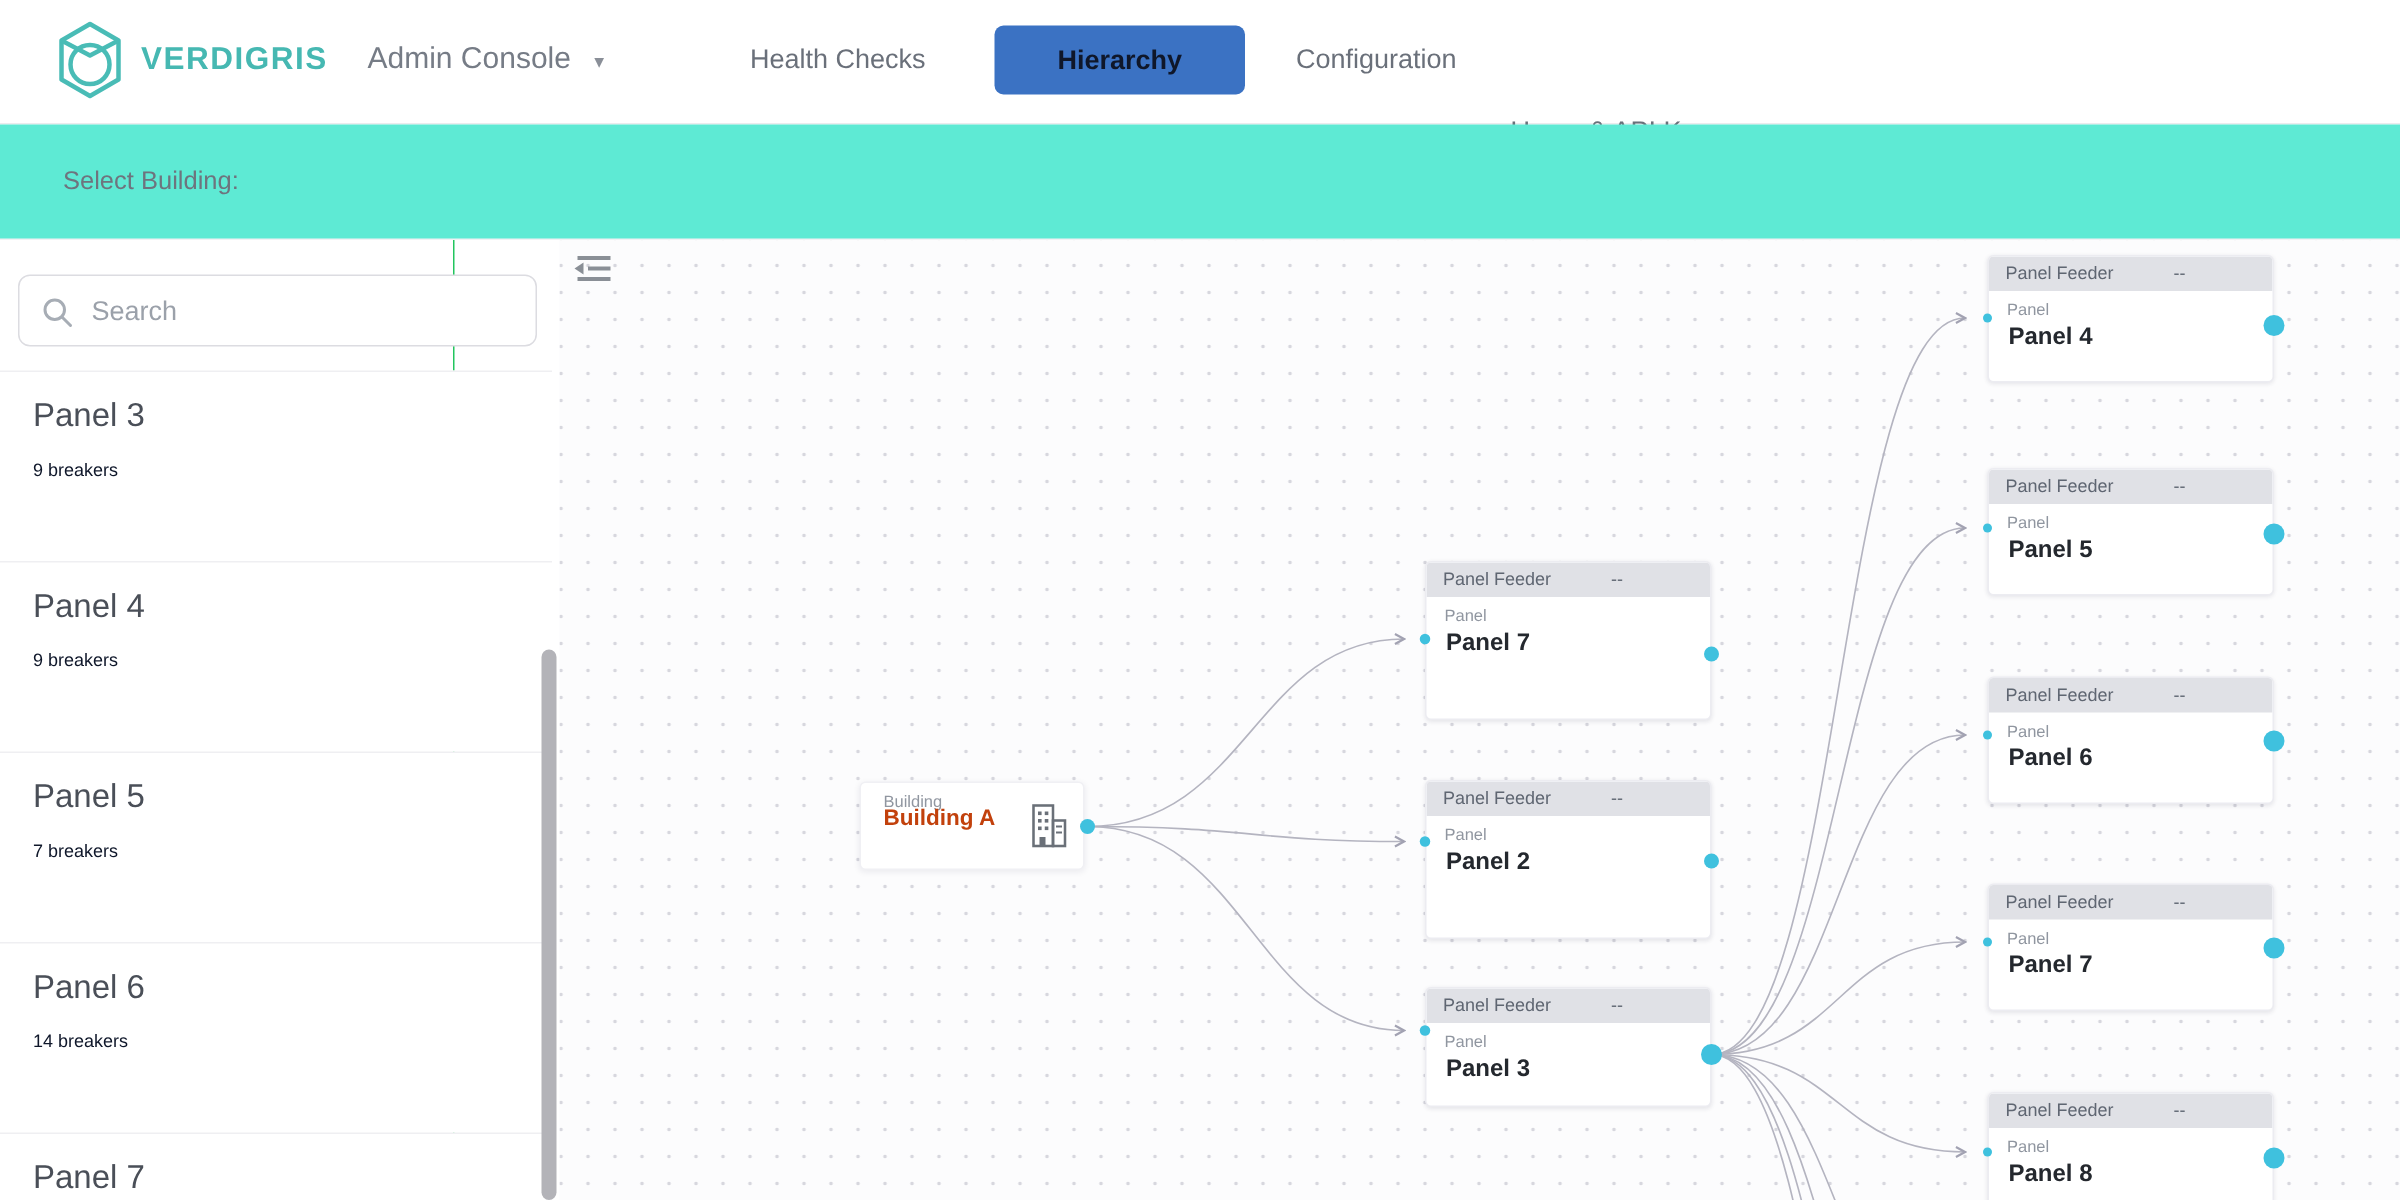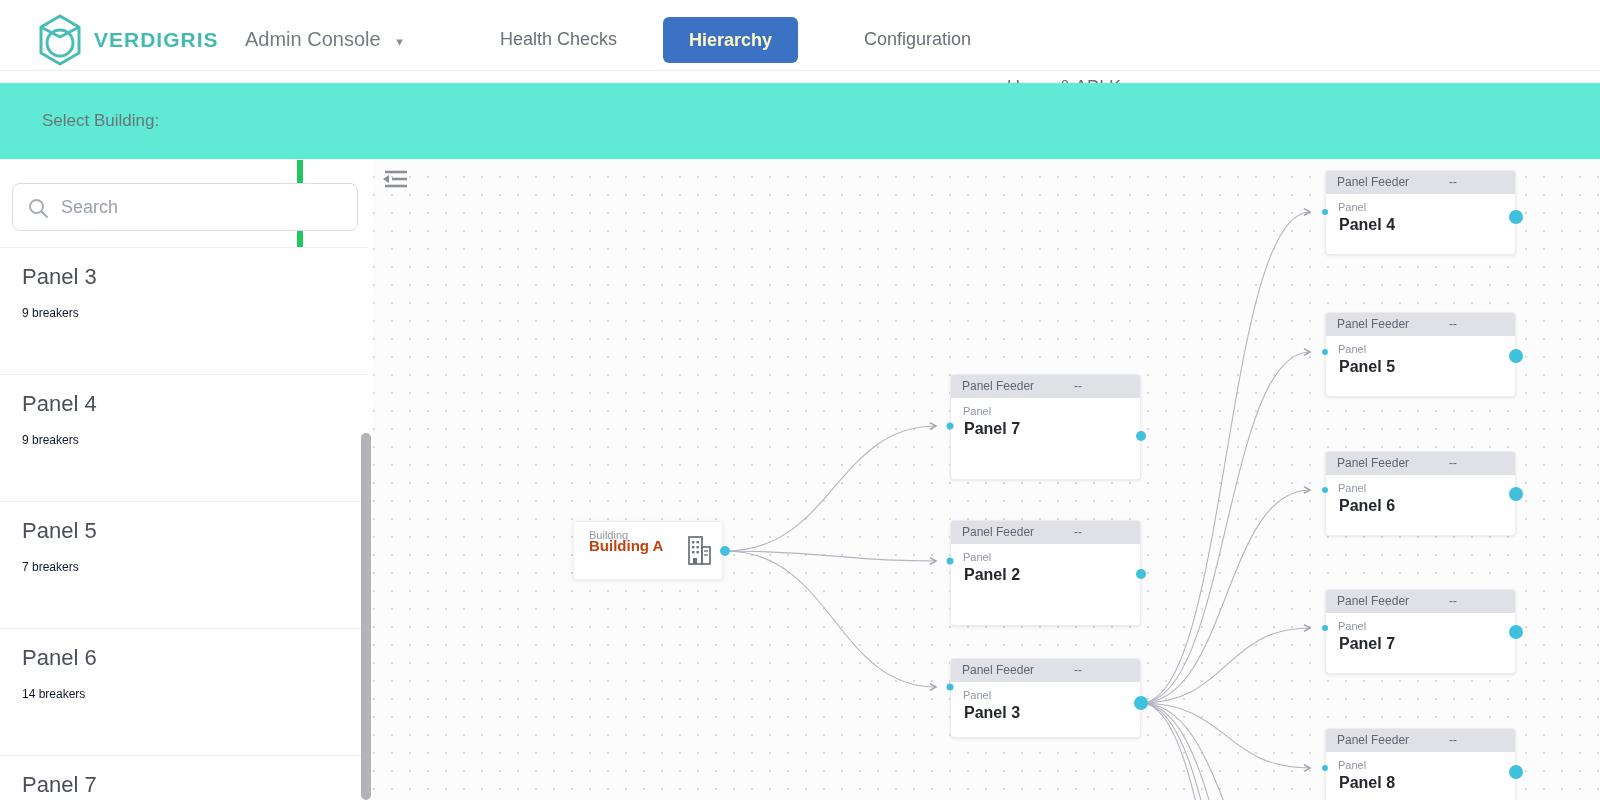--- a/index.html
+++ b/index.html
@@ -1,50 +1,50 @@
 <!DOCTYPE html>
 <html><head>
 <meta charset="utf-8">
 <style>
   * { margin:0; padding:0; box-sizing:border-box; }
   html,body { width:1600px; height:800px; overflow:hidden; }
   body { font-family:"Liberation Sans", sans-serif; background:#fff; color:#333; }
   .stage { position:relative; width:1600px; height:800px; }
 
   
-  .topnav { position:absolute; left:0; top:0; width:1600px; height:71px;
+  .topnav { position:absolute; left:0; top:0; width:1600px; height:83px;
             background:#fff; border-bottom:1px solid #ebebee; }
   .logo { position:absolute; left:36px; top:12px; width:48px; height:56px; }
   .brand { position:absolute; left:94px; top:28px; font-size:21px; font-weight:bold;
            color:#46b8b2; letter-spacing:1px; }
   .workspace { position:absolute; left:245px; top:28px; font-size:20px; color:#767c86;
                cursor:pointer; }
   .workspace .caret { font-size:13px; color:#8a8f98; margin-left:10px; }
   .tab { position:absolute; top:29px; font-size:18px; color:#6a707a; cursor:pointer; white-space:nowrap; }
   .tab-health { left:500px; }
   .tab-config { left:827px;margin-left:37px; }
   .tab-users { left:1007px;margin-top:48px; }
   .tab-active { position:absolute; left:663px; top:17px; height:46px; line-height:46px;
-                padding:0 26px; background:#3b72c3; border-radius:6px; color:#fef9c3;
+                padding:0 42px; background:#3b72c3; border-radius:6px; color:#0f172a;
                 font-size:18px; font-weight:bold; cursor:pointer; }
 
   
   .bldg-row { position:absolute; left:0; top:83px; width:1600px; height:77px;
               background:#5eead4; border-bottom:1px solid #f1f1f4; }
   .bldg-label { position:absolute; left:42px; top:28px; font-size:17px; color:#6e747e; }
   .bldg-select { position:absolute; left:205px; top:15px; width:710px; height:46px;
                  background:#fff; border:1px solid #d9dade; border-radius:8px;
                  box-shadow:0 1px 3px rgba(20,20,40,0.06); cursor:pointer; }
   .bldg-select .b-icon { position:absolute; left:17px; top:9px; }
   .bldg-select .b-value { position:absolute; left:53px; top:12px; font-size:18px; color:#2a2d33; }
   .bldg-select .b-caret { position:absolute; right:22px; top:15px; font-size:12px; color:#55595f; }
 
   
   .sidebar { position:absolute; left:0; top:160px; width:303px; height:640px;
-             background:#fff; border-right:6px solid #22c55e; z-index:5; }
+             background:#fff; border-right:1px solid #22c55e; z-index:5; }
   .searchbox { position:absolute; left:12px; top:23px; width:346px; height:48px;
                border:1px solid #dcdce1; border-radius:8px; background:#fff; }
   .searchbox svg { position:absolute; left:15px; top:14px; }
   .searchbox input { position:absolute; left:48px; top:1px; width:290px; height:44px;
                      border:none; outline:none; font-size:18px; color:#444;
                      font-family:"Liberation Sans", sans-serif; background:transparent; }
   .searchbox input::placeholder { color:#9ba1aa; }
   .plist { position:absolute; left:0; top:87px; width:368px; }
   .pitem { position:relative; width:368px; height:127px; border-top:1px solid #efeff2;
            background:#fff; cursor:pointer; }

